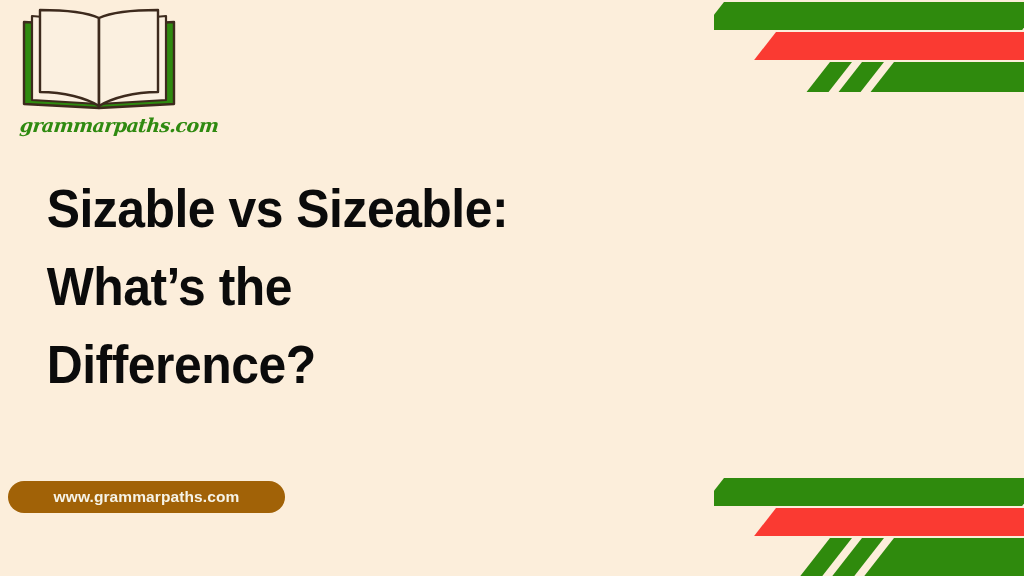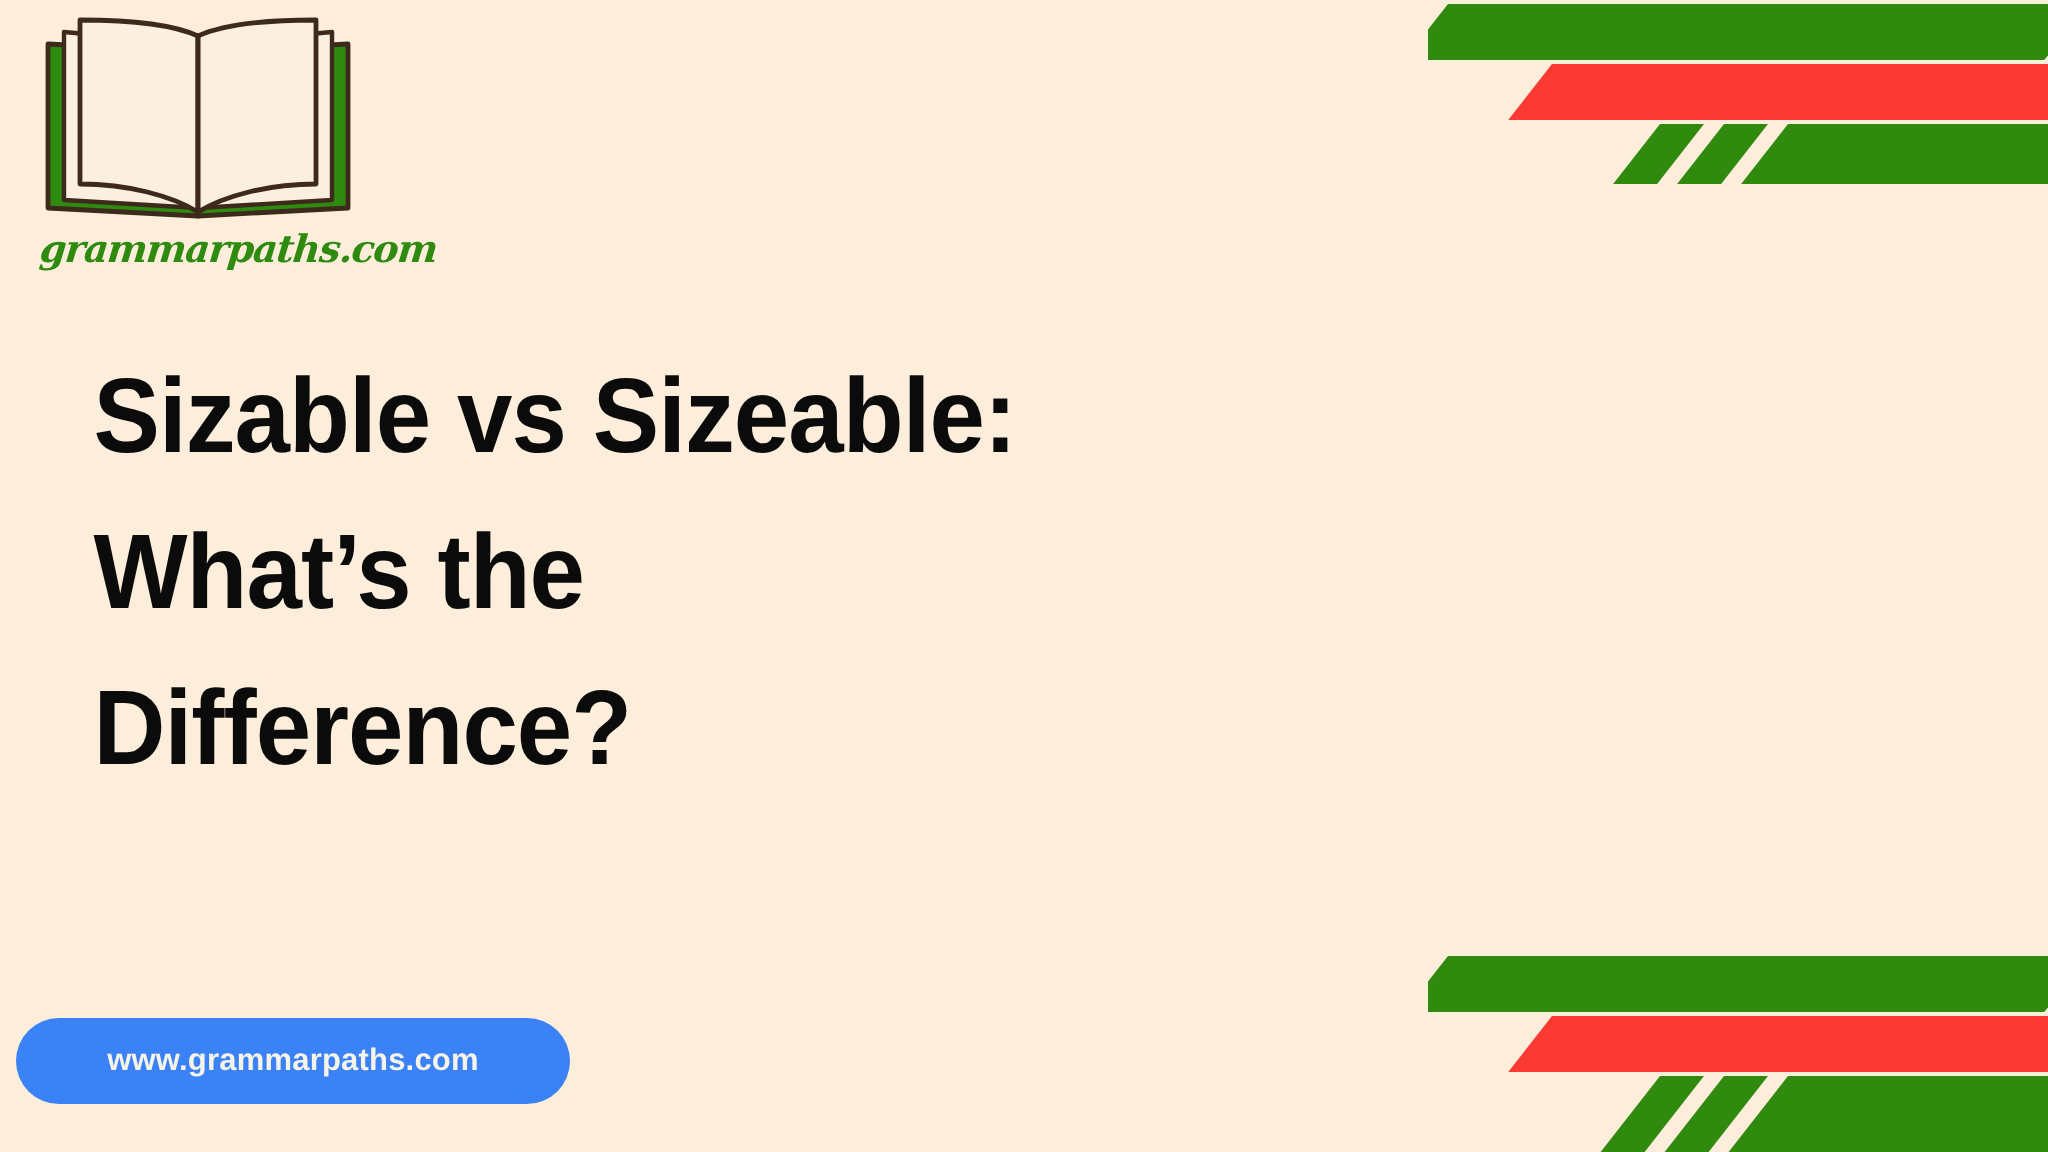--- a/index.html
+++ b/index.html
@@ -70,27 +70,26 @@
     letter-spacing: -0.5px;
     transform: scaleX(0.94);
   }
 
   
   #url-pill {
     position: absolute;
     left: 8px;
     top: 481px;
     width: 277px;
-    height: 43px;
-    background: #3b82f6;
+    height: 32px;
+    background: #a16207;
     border-radius: 22px;
     display: flex;
     align-items: center;
     justify-content: center;
-    margin-top: 28px;
   }
   #url-pill-label {
     color: #f6f3e7;
     font-family: "Liberation Sans", sans-serif;
     font-weight: 700;
     font-size: 15.5px;
     letter-spacing: 0.1px;
   }
 
   

